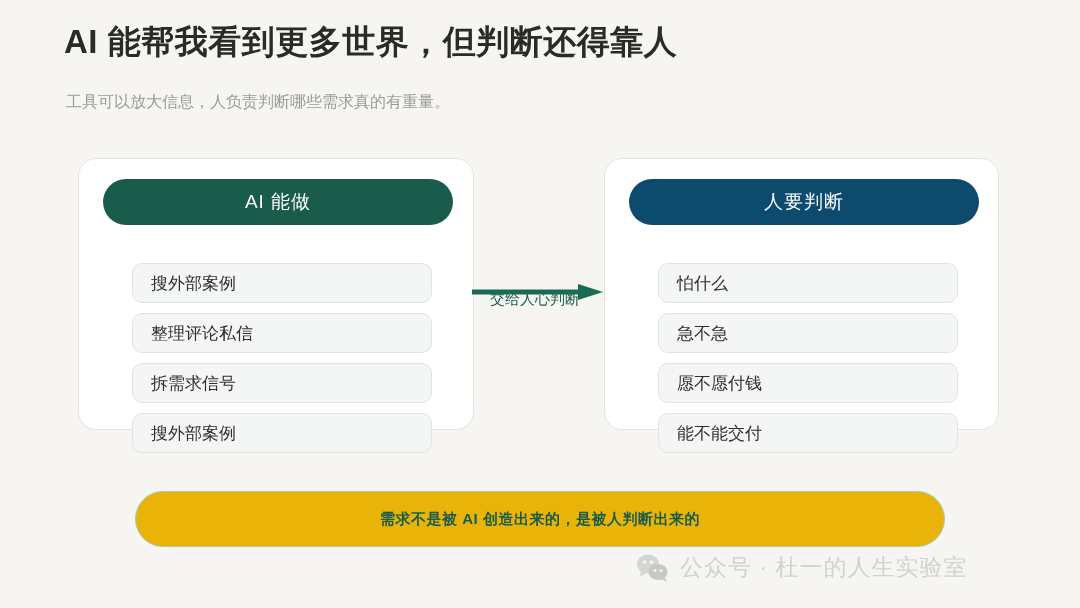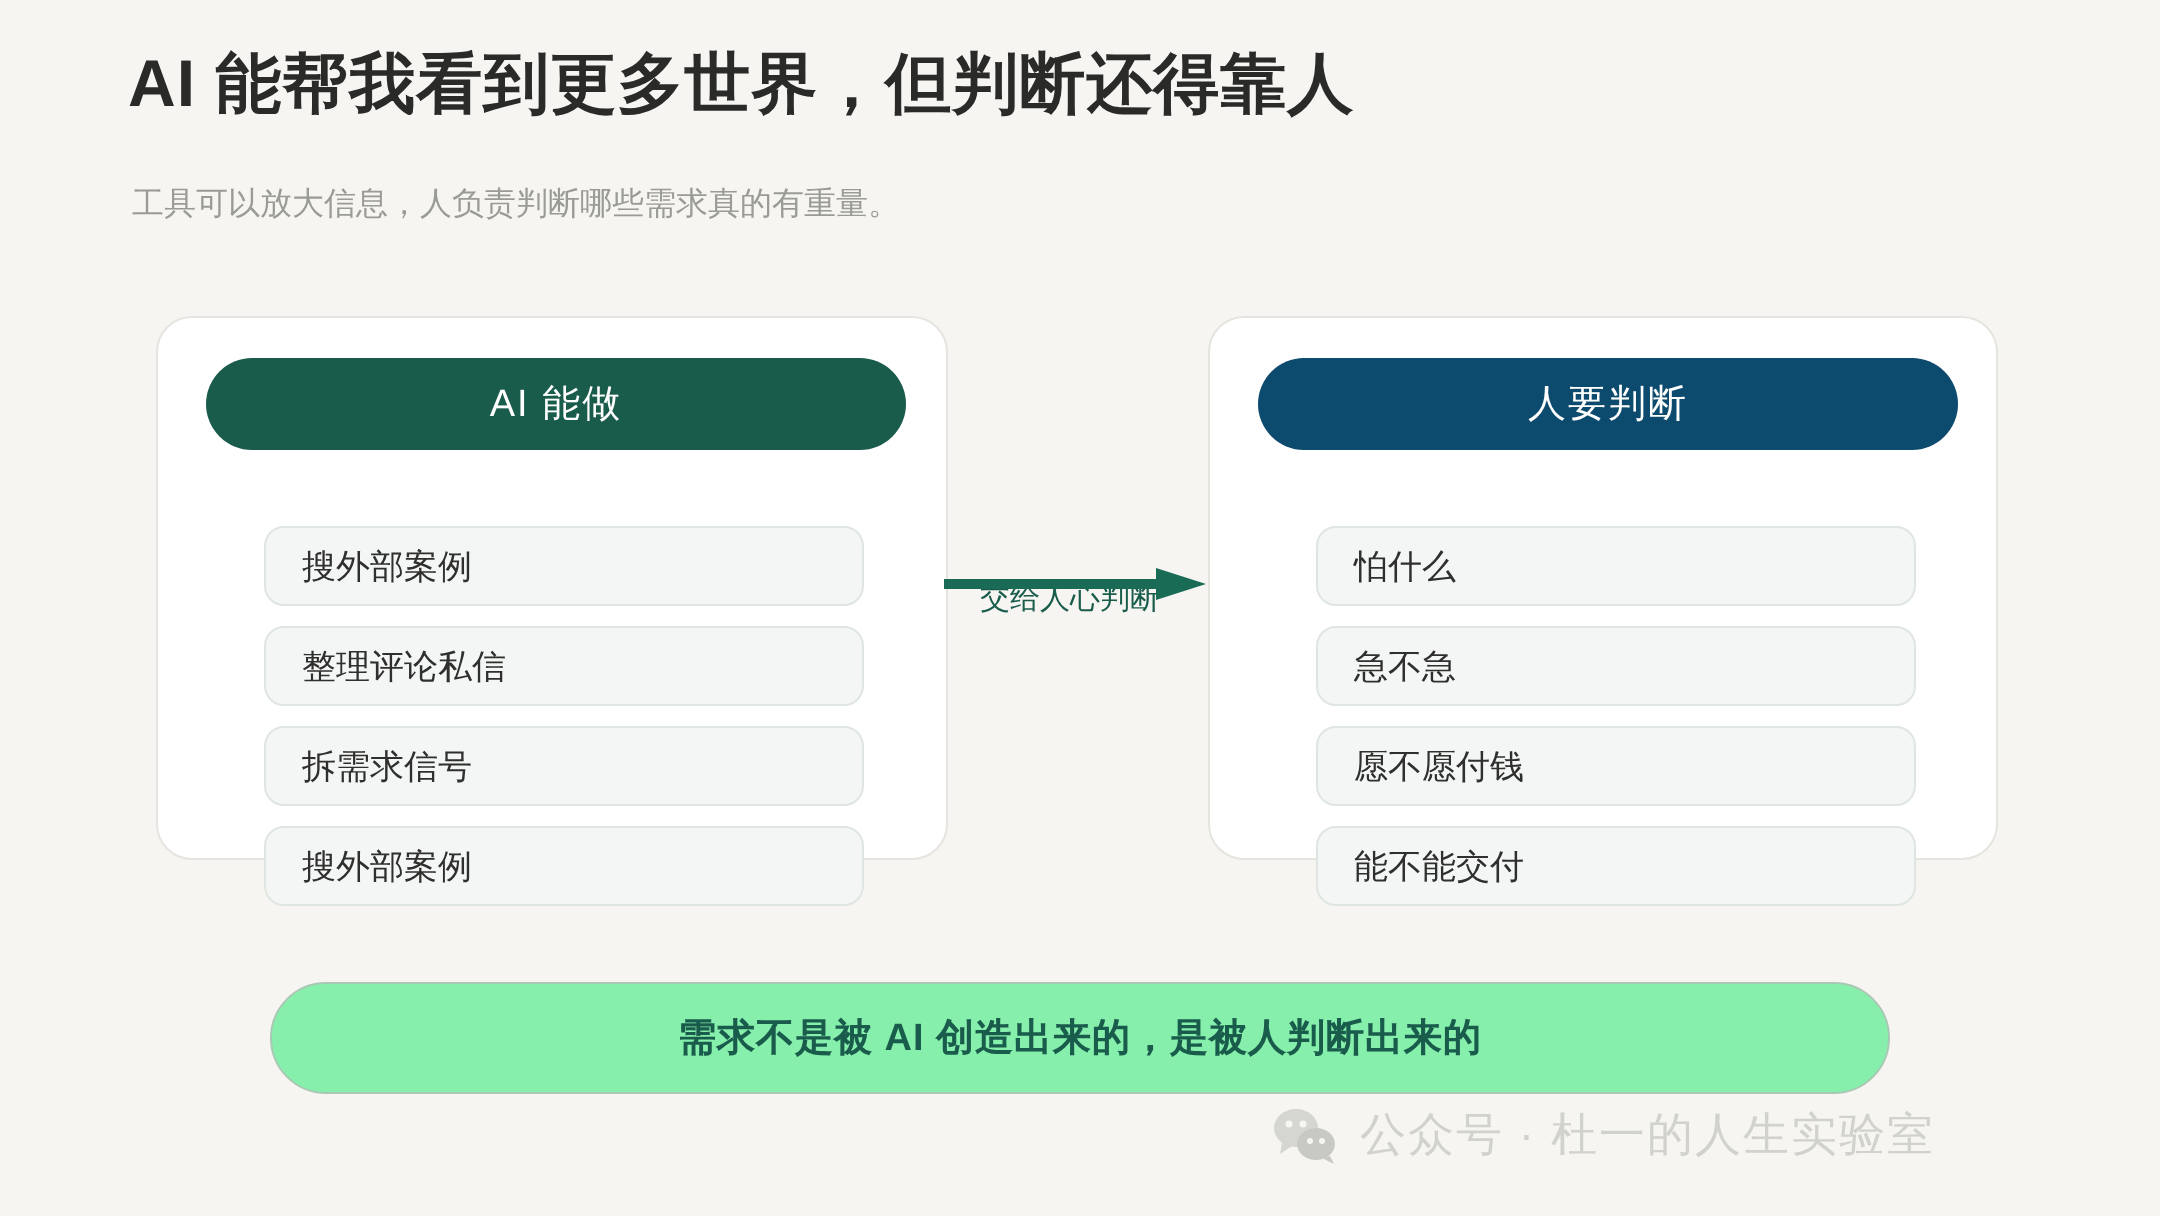--- a/index.html
+++ b/index.html
@@ -116,27 +116,27 @@
     top: 33px;
   }
 
   
   .banner {
     position: absolute;
     left: 135px;
     top: 491px;
     width: 810px;
     height: 56px;
-    background: #86efac;
+    background: #eab308;
     border: 1px solid #a9c9b5;
     border-radius: 28px;
     display: flex;
     align-items: center;
     justify-content: center;
-    font-size: 19px;
+    font-size: 15px;
     font-weight: bold;
     color: #1a5c4c;
     letter-spacing: 0.5px;
   }
 
   
   .watermark {
     position: absolute;
     left: 636px;
     top: 552px;

